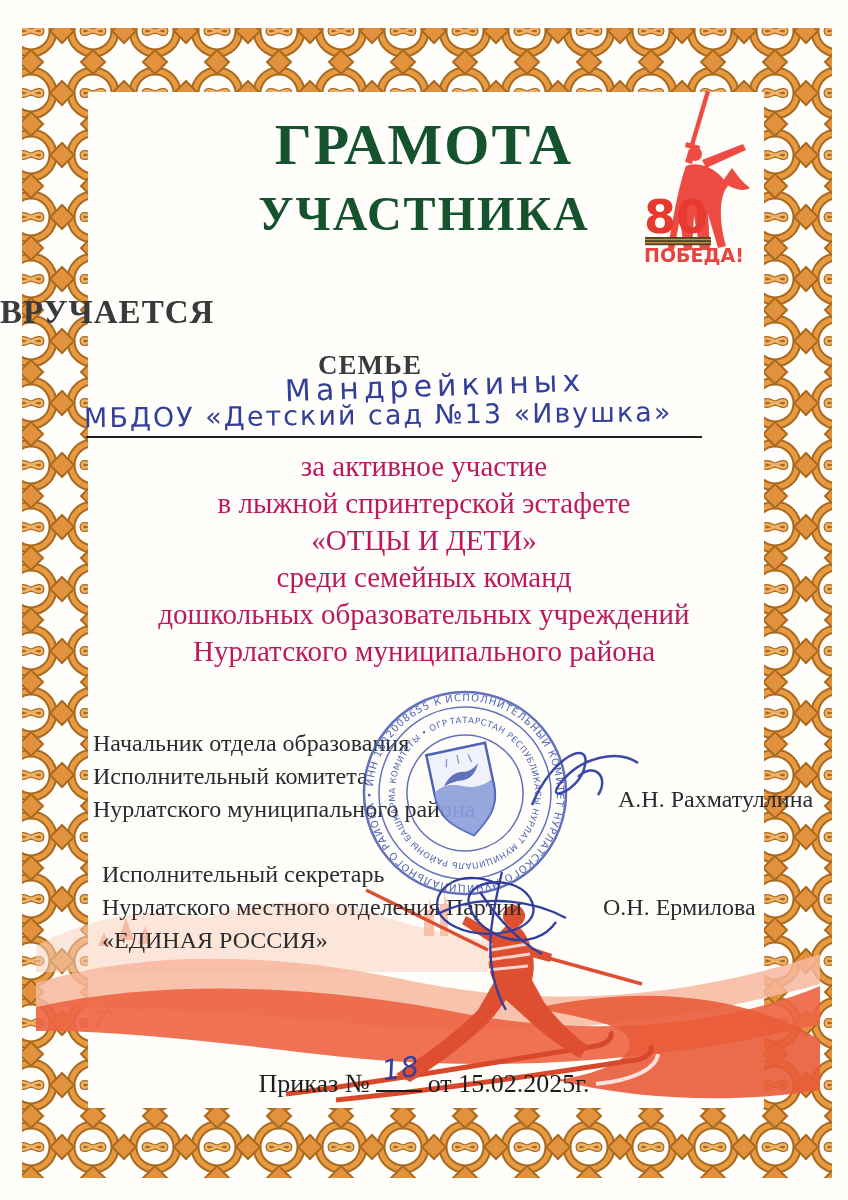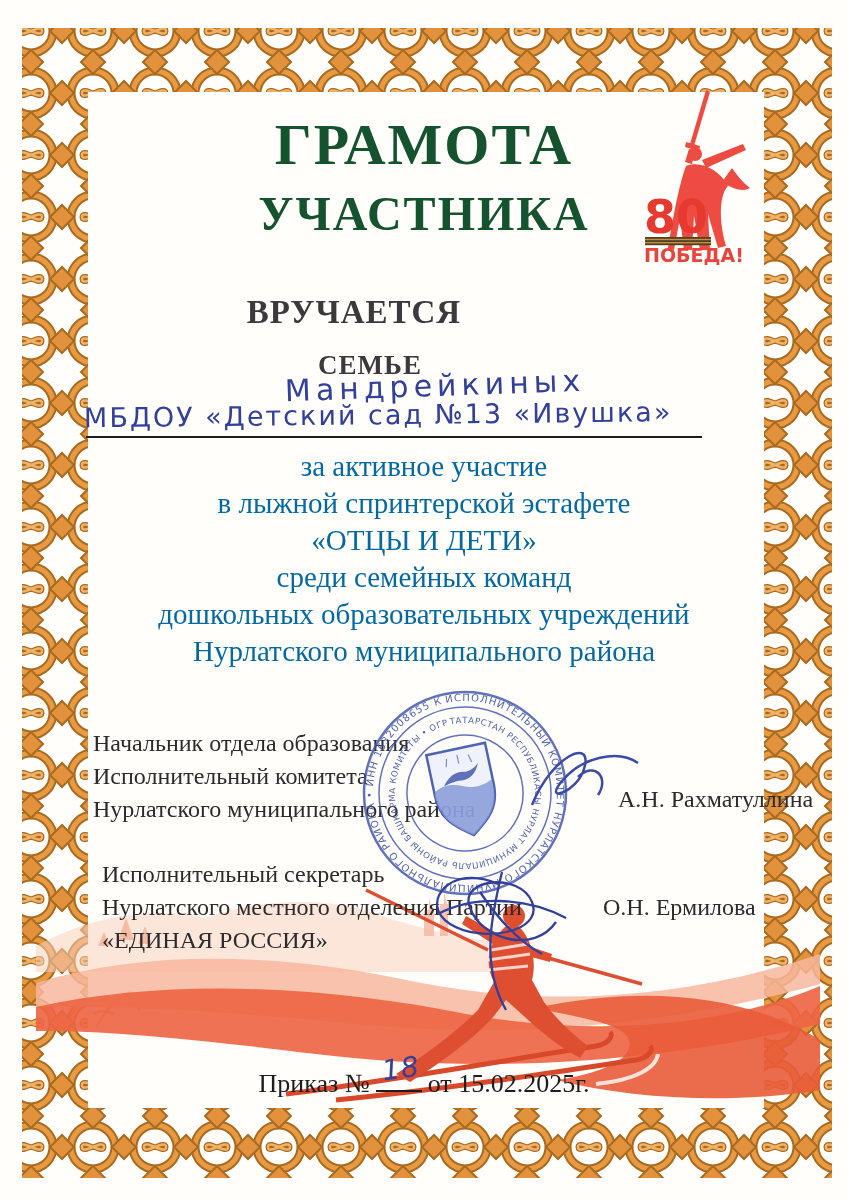--- a/index.html
+++ b/index.html
@@ -8,34 +8,34 @@
     background:#fffefb;overflow:hidden;
     font-family:"Liberation Serif",serif;color:#2c2c2e;
   }
   .abs{position:absolute;}
   
   .title{top:116px;left:0;width:848px;text-align:center;
     color:#14532d;font-weight:bold;letter-spacing:2px;line-height:1;}
   .title .l1{font-size:58px;}
   .title .l2{font-size:48px;margin-top:16px;font-family:Liberation Serif, serif;}
   
-  .presented{top:294px;left:0;width:708px;text-align:center;
+  .presented{top:294px;left:0;width:708px;text-align:left;
     font-size:33px;font-weight:bold;color:#3a3a3c;letter-spacing:1px;}
   .family{top:350px;left:0;width:740px;text-align:center;
     font-size:27px;font-weight:bold;color:#3a3a3c;letter-spacing:1px;}
   
   .hand{font-family:"DejaVu Sans",sans-serif;color:#33409b;}
   .hand-family{top:368px;left:225px;width:420px;text-align:center;
     font-size:30px;letter-spacing:5px;transform:rotate(-2deg);}
   .hand-org{top:399px;left:84px;width:640px;text-align:left;
     font-size:27px;letter-spacing:2px;white-space:nowrap;transform:rotate(-0.6deg);}
   .rule{top:436px;left:86px;width:616px;border-top:2.5px solid #1d1d1f;height:0;}
   
   .body-text{top:448px;left:0;width:848px;text-align:center;
-    font-size:29px;line-height:37px;color:#0369a1;}
+    font-size:29px;line-height:37px;color:#be185d;}
   
   .sig-block{font-size:24px;line-height:33px;color:#2b2b2d;}
   .sig1{top:727px;left:93px;}
   .sig2{top:858px;left:93px;margin-left:9px;}
   .name{font-size:24px;white-space:nowrap;color:#2b2b2d;}
   .name1{top:786px;left:598px;margin-left:20px;}
   .name2{top:894px;left:603px;}
   
   .stamp{top:686px;left:358px;width:214px;height:214px;transform:rotate(-12deg);opacity:.92;}
   .signature-svg{pointer-events:none;}

